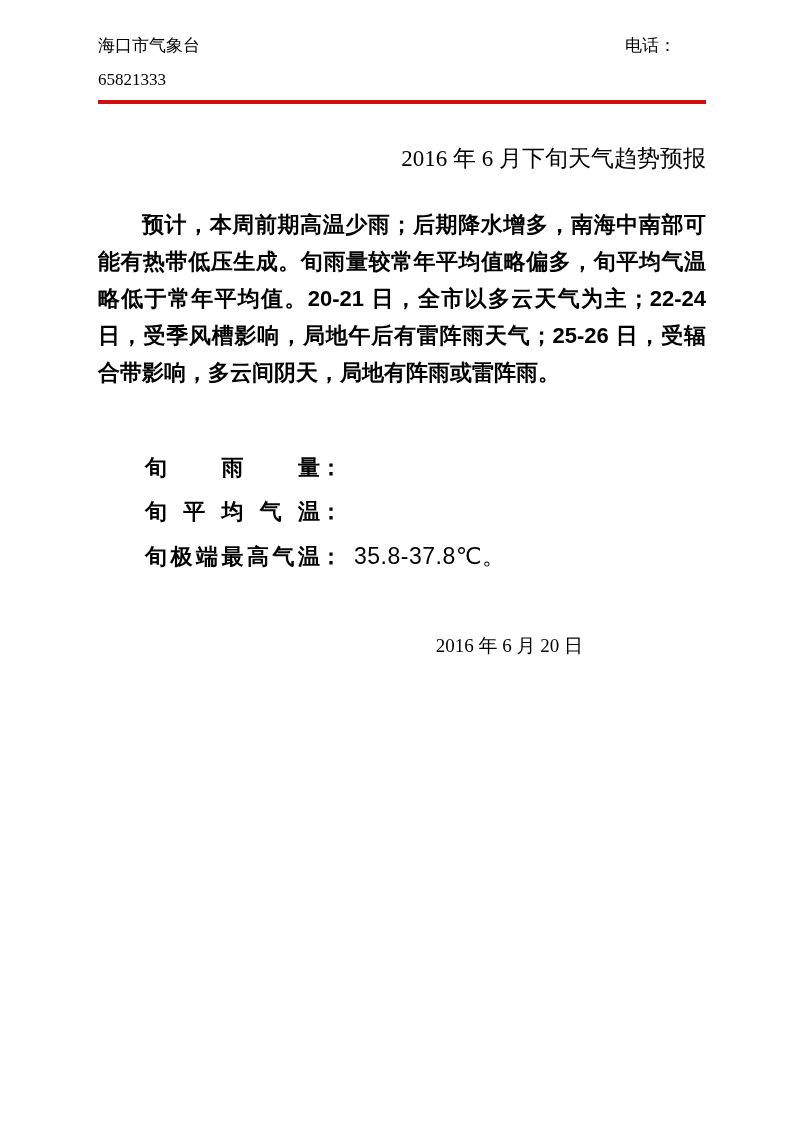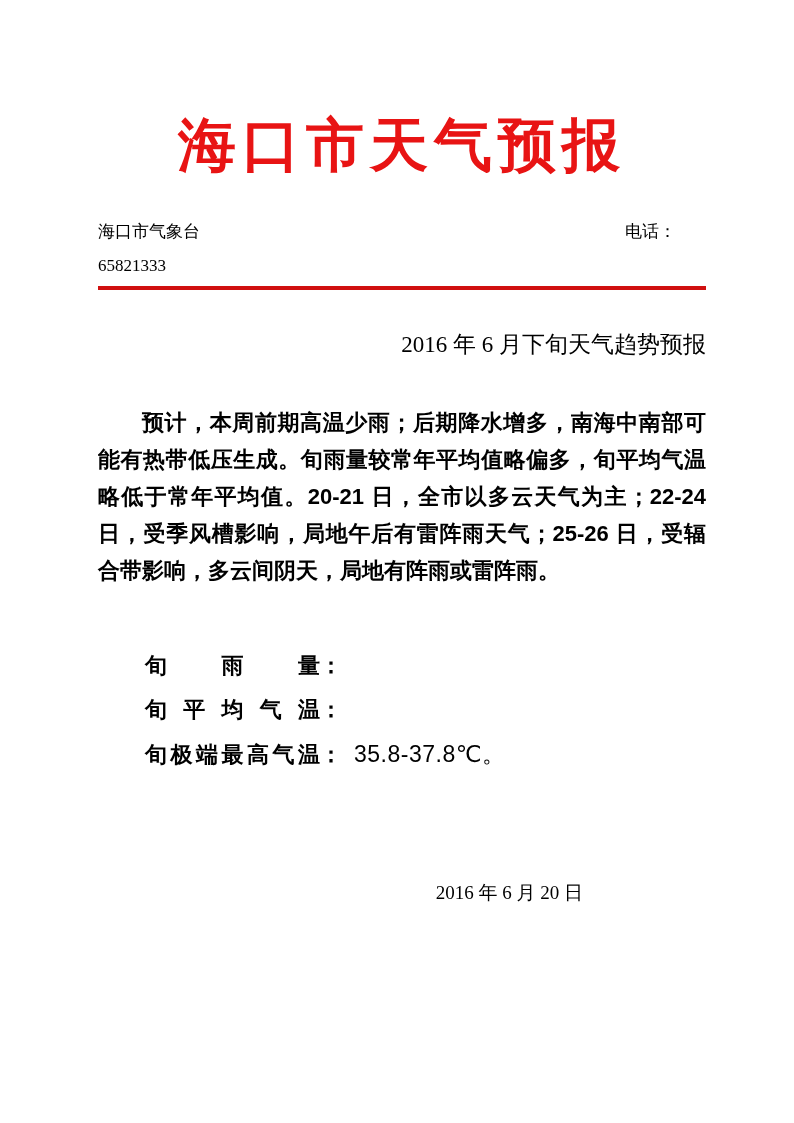--- a/index.html
+++ b/index.html
@@ -57,21 +57,21 @@
     border: none;
   }
   .section-heading {
     margin-top: 40px;
     text-align: right;
     font-size: 23px;
     line-height: 30px;
     white-space: nowrap;
   }
   .body-paragraph {
-    margin-top: 44px;
+    margin-top: 32px;
     font-family: "Liberation Sans", "DejaVu Sans", sans-serif;
     font-size: 22px;
     font-weight: bold;
     line-height: 37px;
     text-align: justify;
     text-indent: 2em;
   }
   .stats-block {
     margin-top: 62px;
     margin-left: 47px;
@@ -95,35 +95,34 @@
     font-family: "Liberation Sans", "DejaVu Sans", sans-serif;
     font-weight: bold;
   }
   .stat-value {
     padding-left: 12px;
     font-family: "Liberation Sans", "DejaVu Sans", sans-serif;
     font-size: 23px;
     letter-spacing: 0.5px;
   }
   .date-line {
-    margin-top: 110px;
+    margin-top: 61px;
     text-align: right;
     padding-right: 123px;
     font-size: 19px;
     line-height: 26px;
     white-space: nowrap;
   }
 </style>
 </head>
 <body>
 
 <div class="page">
   <div class="content">
 
-    <div class="doc-title">海口市天气预报</div>
 
     <div class="info-row">
       <span>海口市气象台</span>
       <span class="phone-label">电话：</span>
     </div>
 
     <div class="phone-number">65821333</div>
 
     <div class="red-divider"></div>
 

